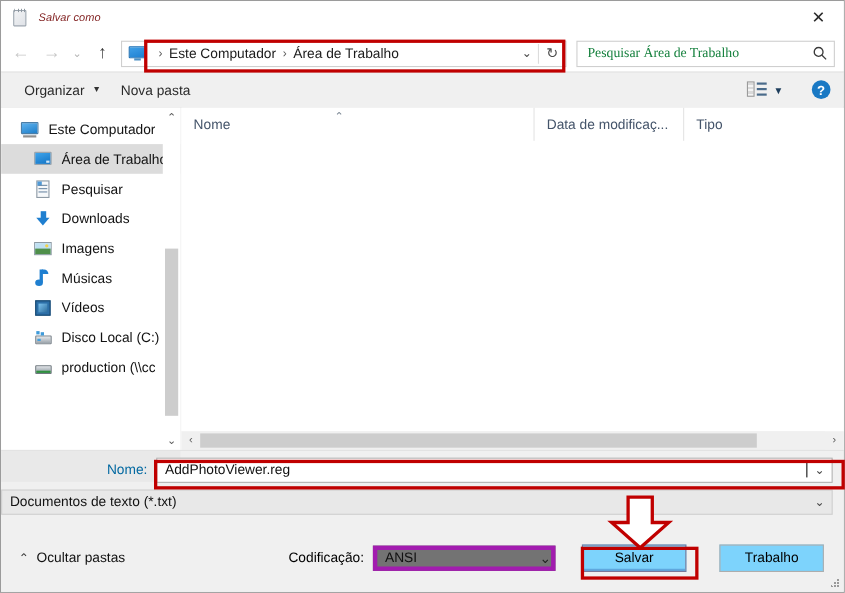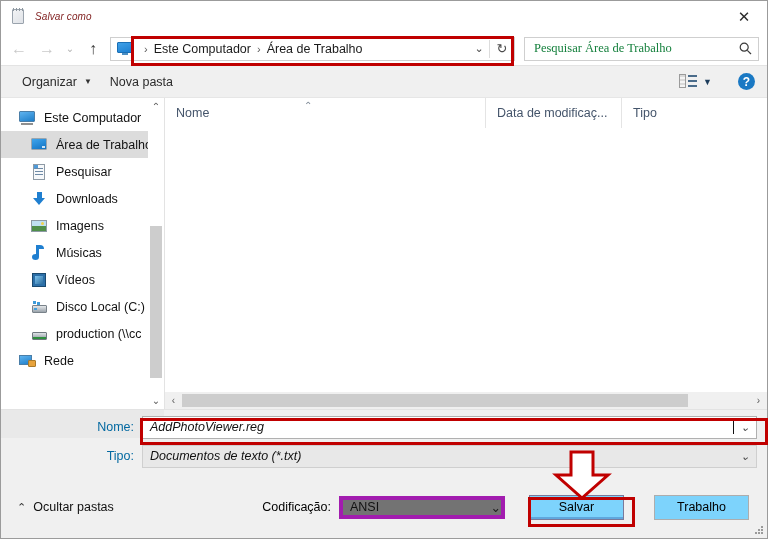--- a/index.html
+++ b/index.html
@@ -426,21 +426,20 @@
     flex: none;
   }
   .fld {
     flex: 1;
     margin-right: 10px;
     height: 23px;
     box-sizing: border-box;
     display: flex;
     align-items: center;
     position: relative;
-    font-style: italic;
   }
   .fld.input {
     background: #ffffff;
     border: 1px solid #b0b0b0;
   }
   .fld.combo {
     background: #e8e8e8;
     border: 1px solid #cfcfcf;
   }
   .fld .val {
@@ -689,27 +688,20 @@
         </div>
 
         <div class="tree-item child">
           <span class="tree-ico ico-net">
               <span class="body"></span>
               <span class="stripe"></span>
             </span>
           <span class="lbl">production (\\cc</span>
         </div>
 
-        <div class="tree-item">
-          <span class="tree-ico ico-rede">
-              <span class="mon"></span>
-              <span class="plug"></span>
-            </span>
-          <span class="lbl">Rede</span>
-        </div>
 
       </div>
 
       <div class="sb-vscroll">
         <span class="sb-arrow up">⌃</span>
         <span class="sb-thumb" style="top:128px;height:152px;"></span>
         <span class="sb-arrow down">⌄</span>
       </div>
     </div>
 
@@ -747,21 +739,20 @@
     <div class="row nome">
       <span class="flabel">Nome:</span>
       <span class="fld input" id="name-field">
         <span class="val">AddPhotoViewer.reg</span>
         <span class="caret-bar"></span>
         <span class="arw">⌄</span>
       </span>
     </div>
 
     <div class="row tipo">
-      <span class="flabel">Tipo:</span>
       <span class="fld combo">
         <span class="val">Documentos de texto (*.txt)</span>
         <span class="arw">⌄</span>
       </span>
     </div>
 
     <div class="bottom-row">
       <span class="hide-folders">
         <span class="hf-caret">⌃</span>
         <span>Ocultar pastas</span>

